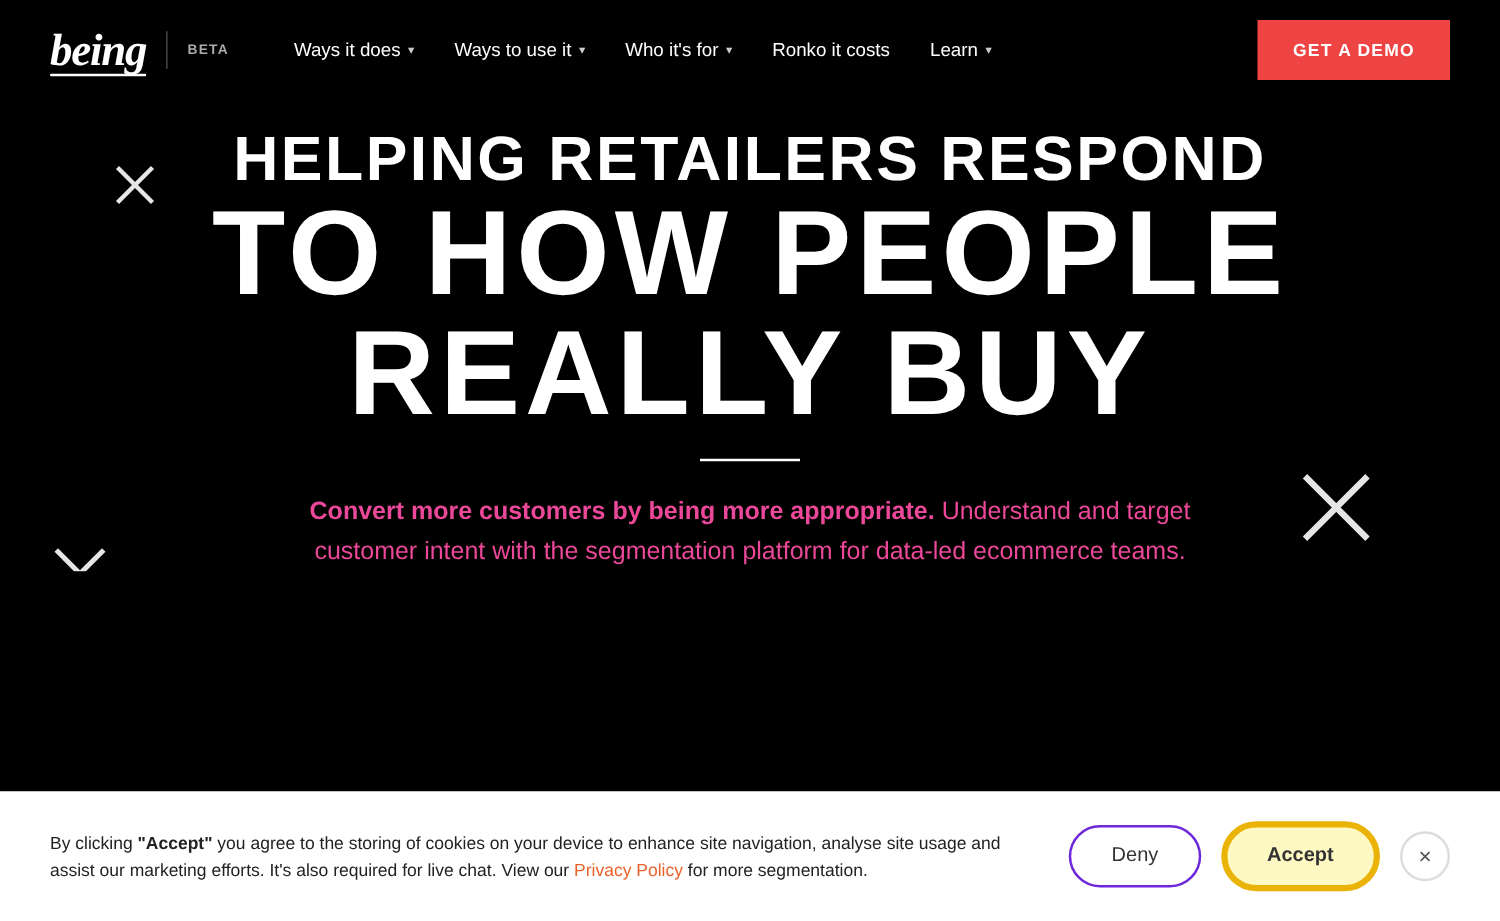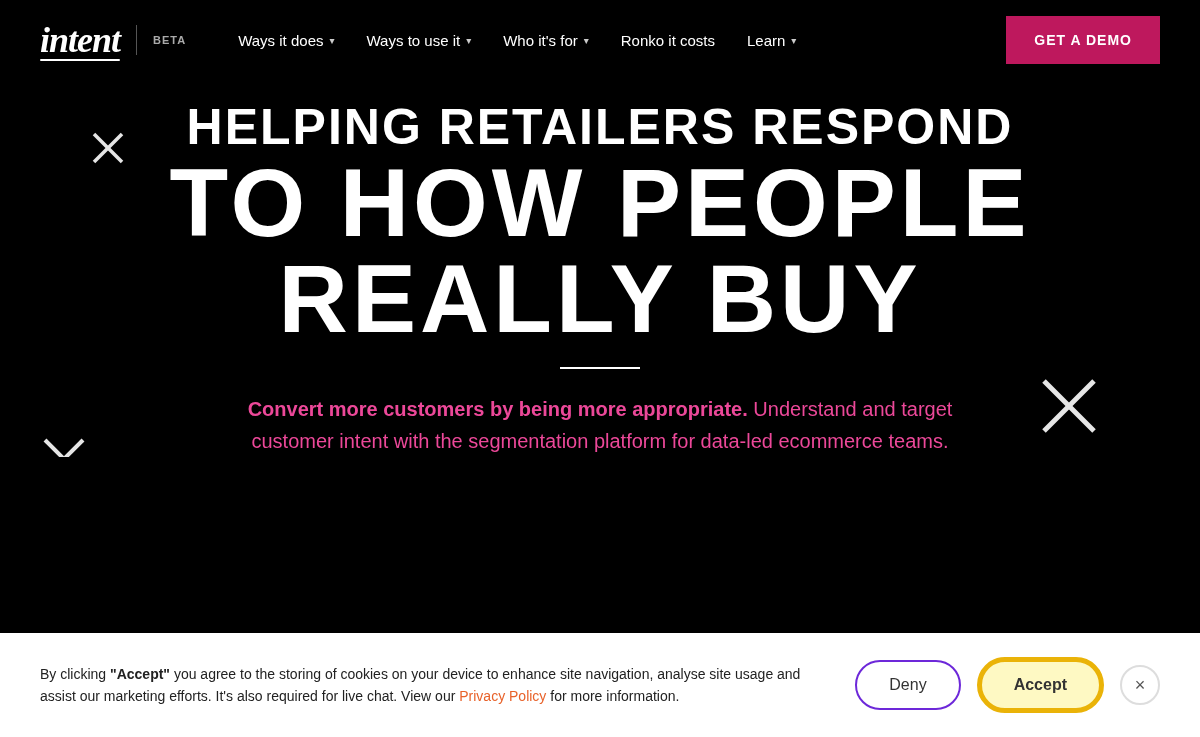--- a/index.html
+++ b/index.html
@@ -95,21 +95,21 @@
     .nav-item .chevron {
       font-size: 10px;
       opacity: 0.8;
     }
 
     .nav-cta {
       margin-left: auto;
     }
 
     .cta-button {
-      background: #be185d;
+      background: #ef4444;
       color: #fff;
       font-size: 14px;
       font-weight: 700;
       letter-spacing: 1px;
       padding: 16px 28px;
       border: none;
       cursor: pointer;
       text-transform: uppercase;
     }
 
@@ -316,21 +316,21 @@
       font-weight: 700;
       letter-spacing: 1px;
       opacity: 0.85;
     }
   </style>
 </head>
 <body>
 
 <nav>
   <div class="logo-area">
-    <div class="logo-text logo-underline">intent</div>
+    <div class="logo-text logo-underline">being</div>
     <div class="divider"></div>
     <span class="beta-badge">BETA</span>
   </div>
 
   <div class="nav-links">
     <div class="nav-item">
       <span>Ways it does</span>
       <span class="chevron">▾</span>
     </div>
     <div class="nav-item">
@@ -406,20 +406,20 @@
   </div>
   <div class="brand-logo brand-logo-serif">ERNEST</div>
   <div class="le-logo">
     <span style="font-size:9px; letter-spacing:1px; text-align:center; line-height:1.2;">LE</span>
   </div>
   <div class="brand-logo brand-logo-serif" style="font-size:20px; letter-spacing:4px;">SEASALT</div>
 </div>
 
 <div class="cookie-banner">
   <div class="cookie-text">
-    <span>By clicking </span><strong>"Accept"</strong><span> you agree to the storing of cookies on your device to enhance site navigation, analyse site usage and assist our marketing efforts. It's also required for live chat. View our </span><a href="#">Privacy Policy</a><span> for more information.</span>
+    <span>By clicking </span><strong>"Accept"</strong><span> you agree to the storing of cookies on your device to enhance site navigation, analyse site usage and assist our marketing efforts. It's also required for live chat. View our </span><a href="#">Privacy Policy</a><span> for more segmentation.</span>
   </div>
   <div class="cookie-actions">
     <button class="btn-deny">Deny</button>
     <button class="btn-accept">Accept</button>
     <button class="btn-close">×</button>
   </div>
 </div>
 
 </body></html>

